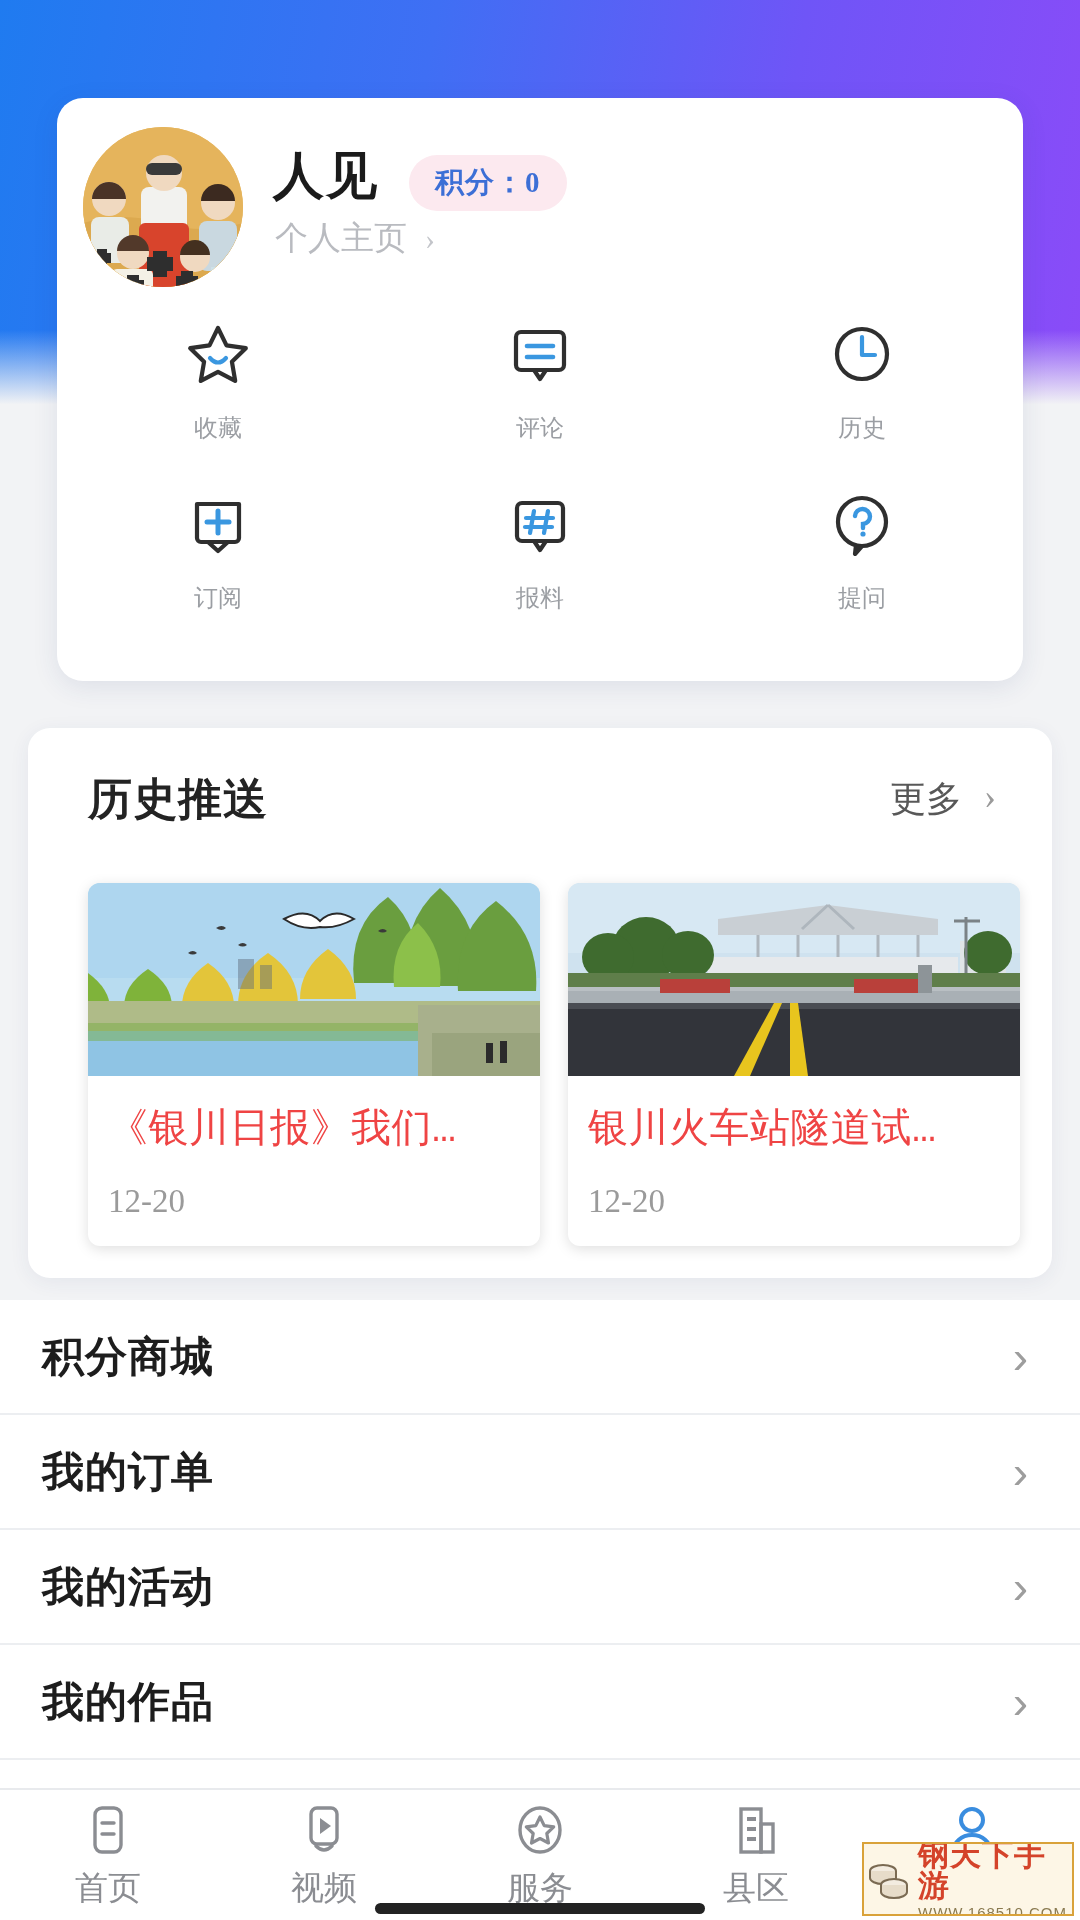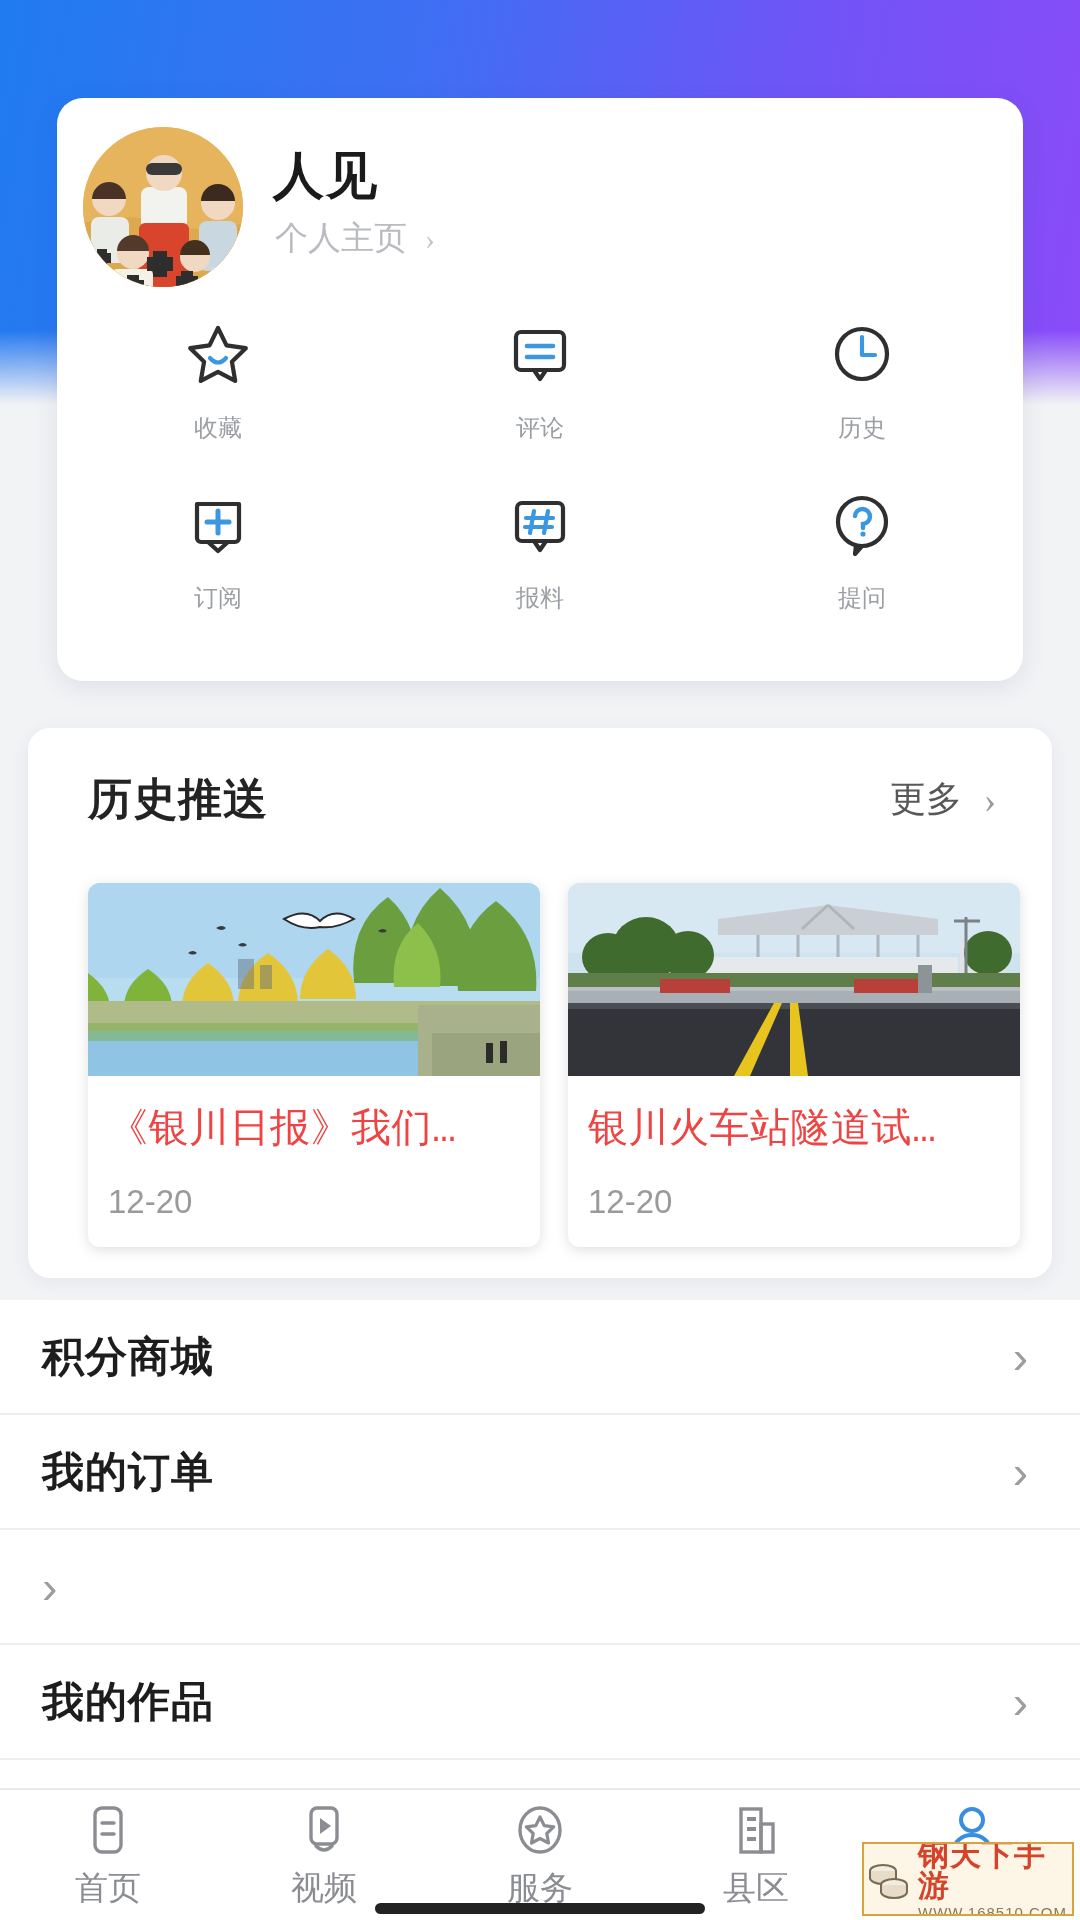--- a/index.html
+++ b/index.html
@@ -83,21 +83,21 @@
   }
   .hist-head {
     position:absolute; left:60px; right:56px; top:42px;
     display:flex; align-items:center; justify-content:space-between;
   }
   .hist-title {
     font-size:44px; font-weight:700; color:#232323; letter-spacing:1px;
     font-family:"Liberation Serif","DejaVu Serif",serif;
   }
   .hist-more {
-    display:flex; align-items:center; gap:22px;
+    display:flex; gap:22px;
     font-size:36px; color:#585858;
     font-family:"Liberation Serif","DejaVu Serif",serif;
   }
   .hist-more .chev { font-size:36px; color:#9a9a9a; font-weight:300; }
 
   .news-row {
     position:absolute; left:60px; top:155px;
     display:flex; gap:28px;
   }
   .news-card {
@@ -107,21 +107,21 @@
   }
   .news-thumb { width:452px; height:193px; display:block; position:relative; overflow:hidden; }
   .news-thumb svg { display:block; width:452px; height:193px; }
   .news-body { padding:24px 20px 26px 20px; }
   .news-title {
     font-size:40px; color:#ef4444; letter-spacing:0.5px; white-space:nowrap;
     font-family:Liberation Mono, monospace;
   }
   .news-date {
     margin-top:28px; font-size:33px; color:#9a9a9a;
-    font-family:Liberation Sans, sans-serif;
+    font-family:Liberation Serif, serif;
   }
 
   
   .menu-list { position:absolute; top:1300px; left:0; width:1080px; }
   .menu-item {
     position:relative; height:115px; background:#ffffff;
     display:flex; align-items:center; justify-content:space-between;
     padding:0 52px 0 42px;
     border-bottom:2px solid #eceef1;
   }
@@ -208,20 +208,21 @@
             <path d="M14 122h10v4h4v10h-4v4H14v-4h-4v-10h4z"></path>
           </g>
           <g fill="#cfe3ea" opacity=".85">
             <path d="M128 140h14v28h-14z"></path>
           </g>
         </svg>
       </div>
 
       <div class="uname">人见</div>
 
+      <div class="points-badge">积分：0</div>
 
       <div class="homepage-link">
         <span>个人主页</span>
         <span class="chev">›</span>
       </div>
     </div>
 
     <div class="icon-grid">
 
       <div class="grid-cell">
@@ -404,20 +405,21 @@
       <span class="menu-label">积分商城</span>
       <span class="menu-chev">›</span>
     </div>
 
     <div class="menu-item">
       <span class="menu-label">我的订单</span>
       <span class="menu-chev">›</span>
     </div>
 
     <div class="menu-item">
+      <span class="menu-label">我的活动</span>
       <span class="menu-chev">›</span>
     </div>
 
     <div class="menu-item">
       <span class="menu-label">我的作品</span>
       <span class="menu-chev">›</span>
     </div>
 
     <div class="menu-item">
       <span class="menu-label">系统设置</span>

